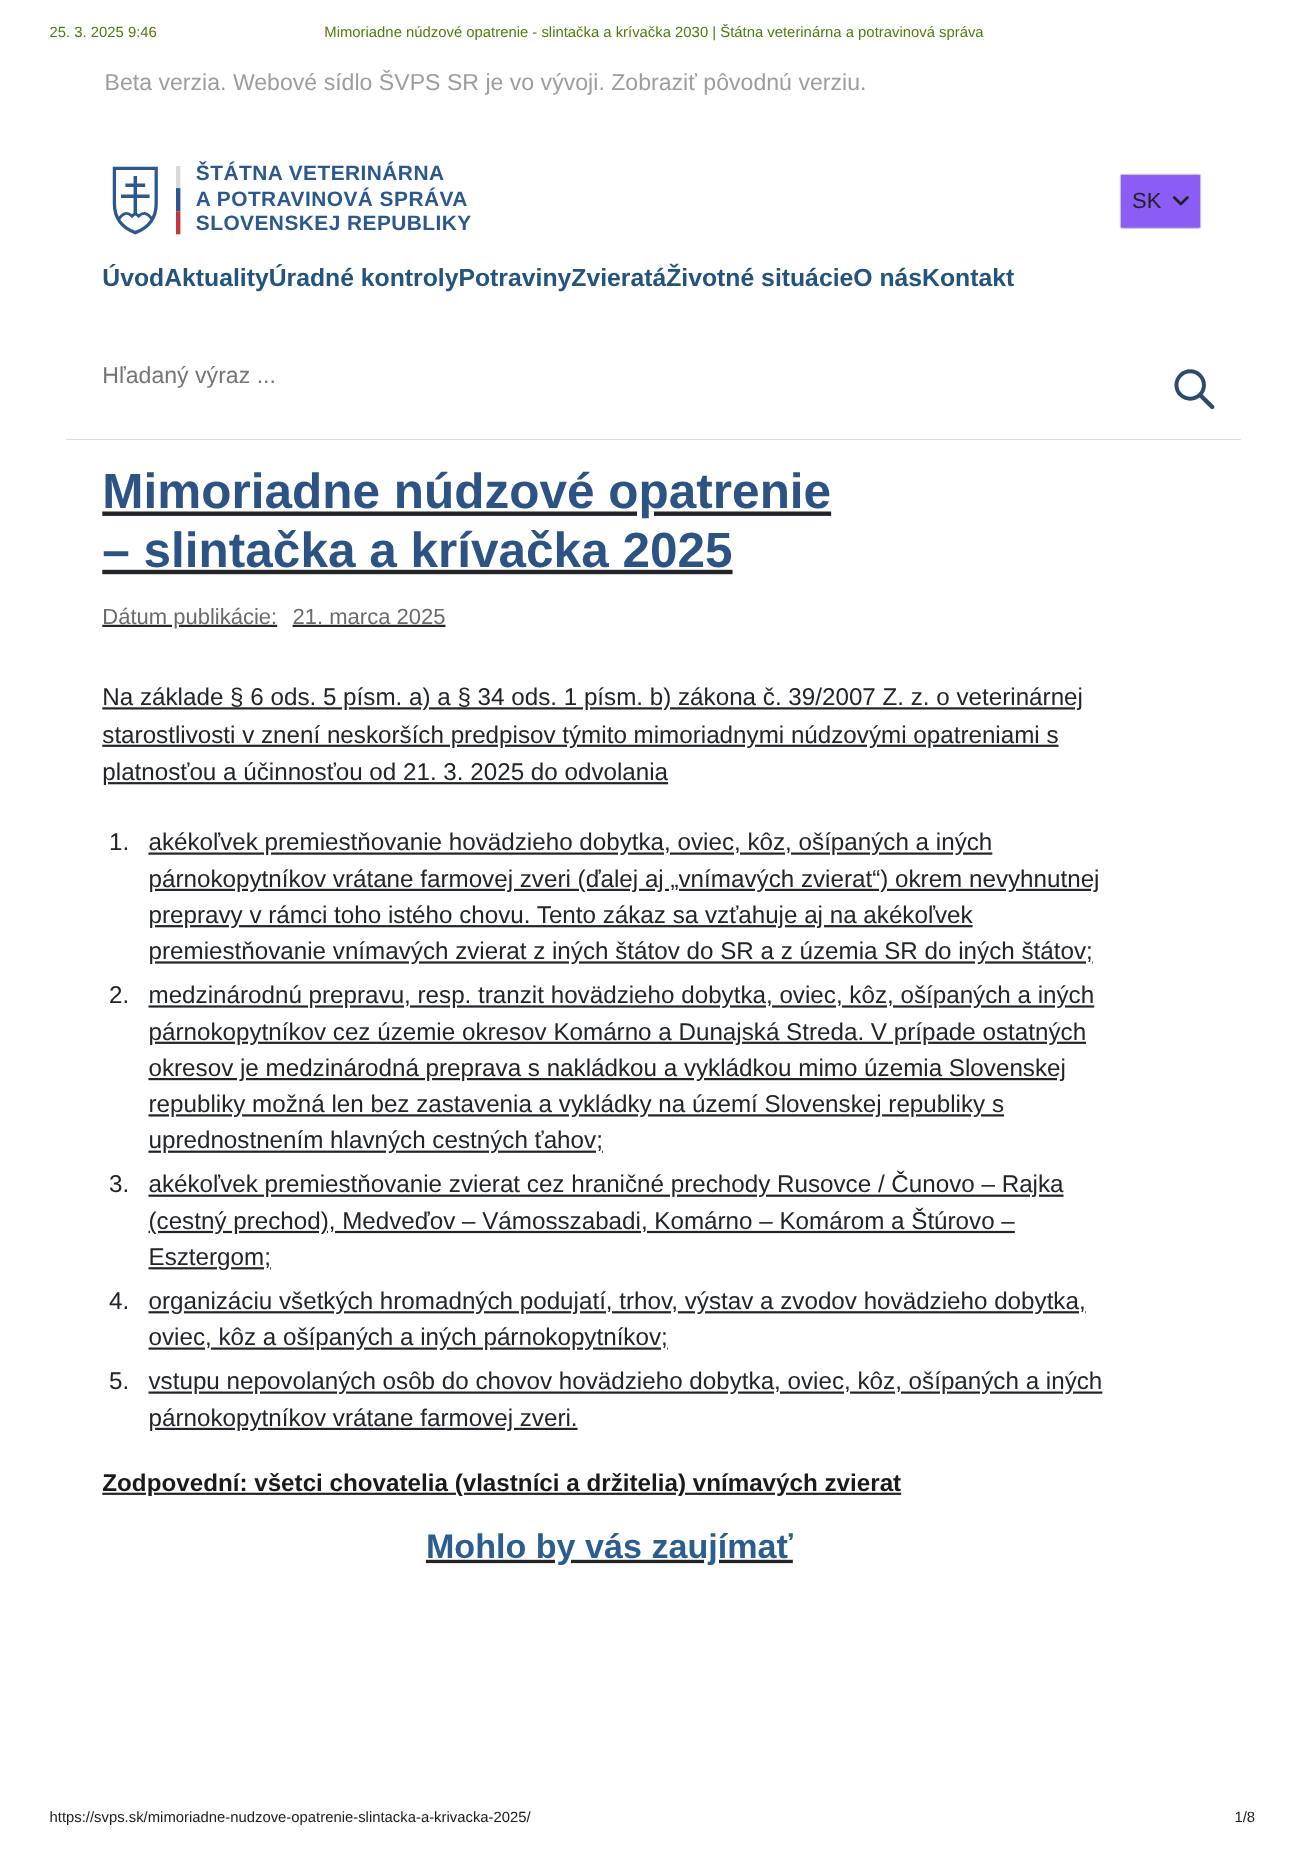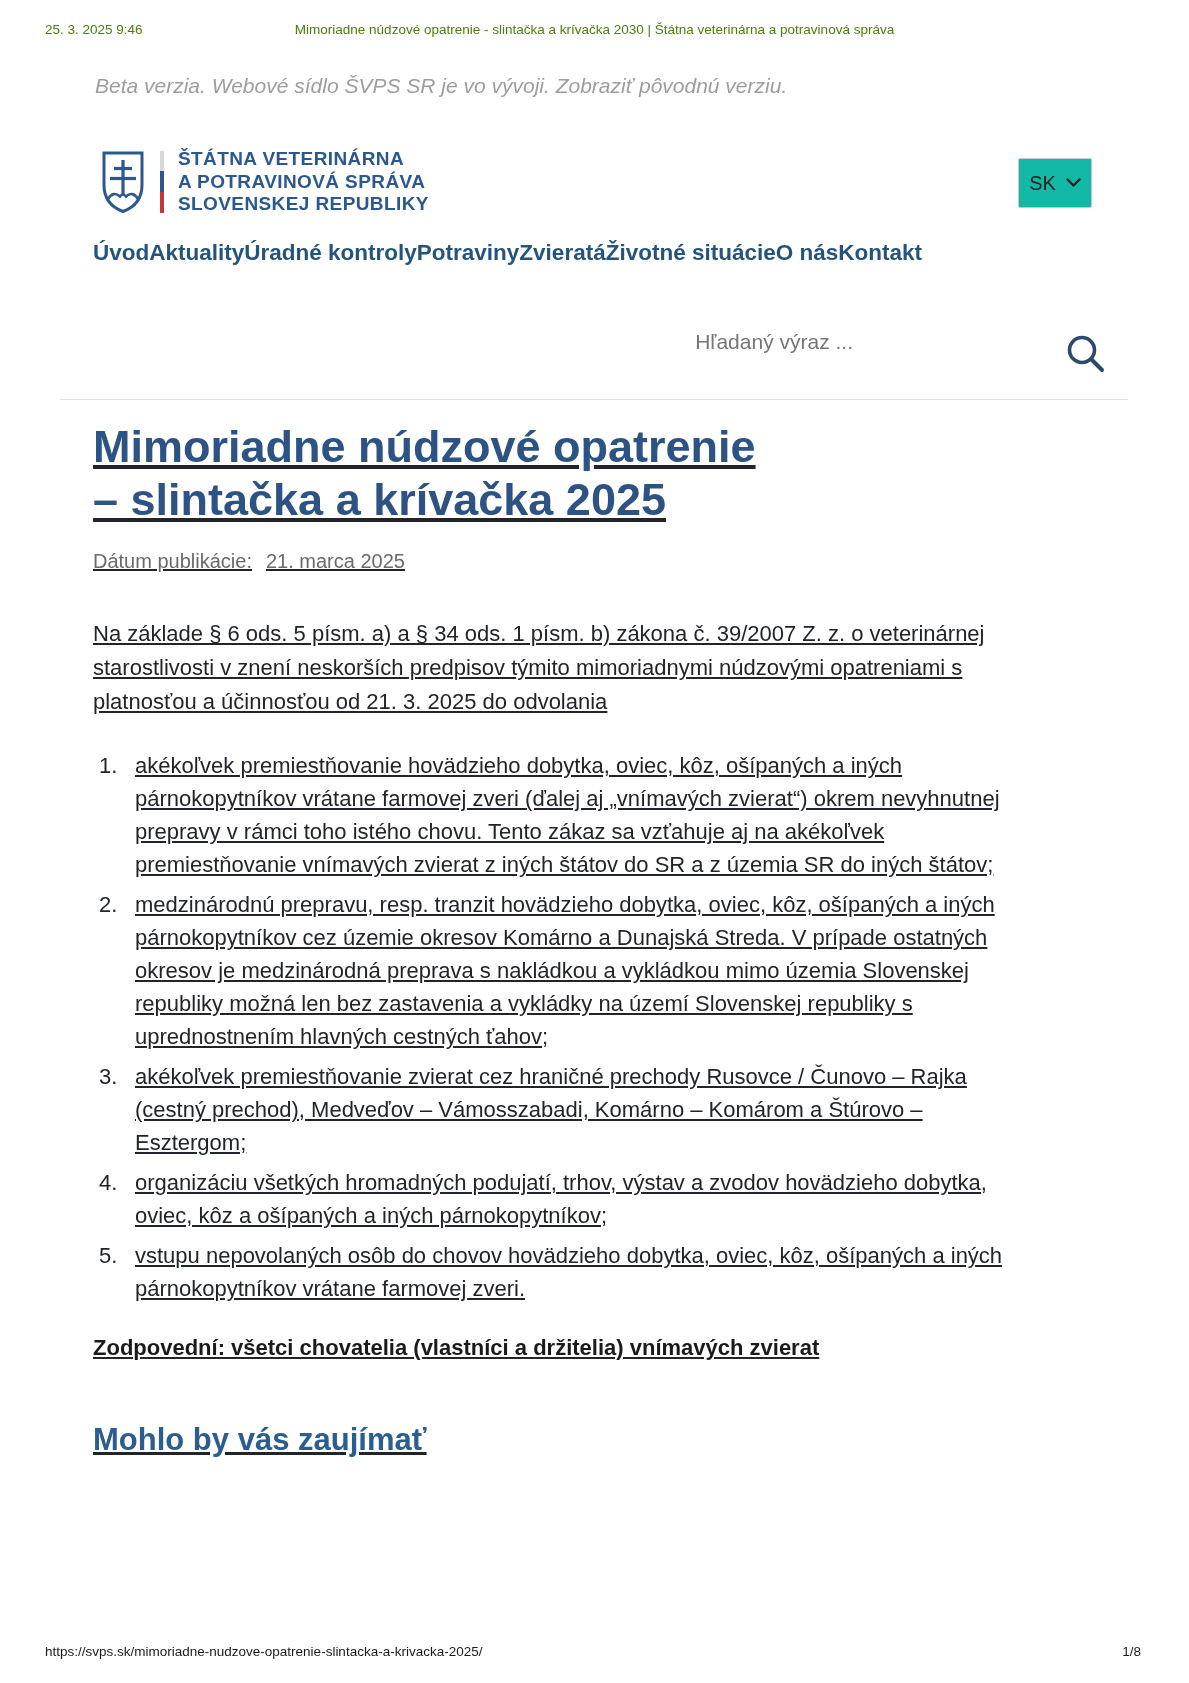--- a/index.html
+++ b/index.html
@@ -7,57 +7,57 @@
   body { font-family:"Liberation Sans", sans-serif; }
   .page { position:relative; width:1189px; height:1683px; background:#ffffff; overflow:hidden; }
 
   
   .print-header { position:absolute; top:22px; left:45px; right:45px; height:18px; font-size:13.5px; color:#4d7c0f; }
   .print-header .ph-date { position:absolute; left:0; top:0; }
   .print-header .ph-title { position:absolute; left:0; right:0; top:0; text-align:center; }
   .print-footer { position:absolute; top:1644px; left:45px; right:48px; display:flex; justify-content:space-between; font-size:13.5px; color:#1a1a1a;gap:24px; }
 
   
-  .beta { position:absolute; top:74px; left:95px; font-size:21px; color:#9d9d9d;font-style:italic; }
+  .beta { position:absolute; top:64px; left:95px; font-size:21px; color:#9d9d9d; }
   .beta a { color:#9d9d9d; text-decoration:none; }
 
   
   .brand { position:absolute; top:148px; left:100px; display:flex; align-items:center; }
   .brand-stripe { width:4px; height:62px; margin-left:14px; display:flex; flex-direction:column; }
   .brand-stripe .s1 { flex:1; background:#d9d9d9; }
   .brand-stripe .s2 { flex:1; background:#2f5491; }
   .brand-stripe .s3 { flex:1; background:#c4373b; }
   .brand-text { margin-left:14px; color:#2c5890; font-weight:bold; font-size:19px; line-height:22.5px; letter-spacing:0.4px; }
 
-  .lang { position:absolute; left:1018px; top:158px; width:74px; height:50px; border:1px solid #c9c9c9; border-radius:2px; background:#14b8a6;
+  .lang { position:absolute; left:1018px; top:158px; width:74px; height:50px; border:1px solid #c9c9c9; border-radius:2px; background:#8b5cf6;
           display:flex; align-items:center; justify-content:center; gap:10px; font-size:20px; color:#222; cursor:pointer; }
 
   
   .nav { position:absolute; top:240px; left:93px; font-size:22.5px; font-weight:700; color:#24547e; white-space:nowrap; }
   .nav a { color:#24547e; text-decoration:none; }
 
   
   .search-bar { position:absolute; left:60px; top:310px; width:1068px; height:90px; border-bottom:1px solid #dedede; }
   .search-bar input { position:absolute; left:33px; top:20px; width:760px; border:none; outline:none; font-size:21px;
-                      font-family:"Liberation Sans", sans-serif; color:#1d4ed8; background:transparent;text-align:right; }
+                      font-family:"Liberation Sans", sans-serif; color:#1d4ed8; background:transparent; }
   .search-bar input::placeholder { color:#757575; opacity:1; }
   .search-btn { position:absolute; right:20px; top:22px; width:44px; height:44px; background:none; border:none; cursor:pointer; padding:0; }
 
   
   .article { position:absolute; left:93px; top:420px; width:922px; color:#212529;text-decoration:underline; }
   .article h1 { font-size:45px; line-height:53px; font-weight:bold; color:#2d5385; }
   .pub { margin-top:24px; font-size:20px; color:#6a6a6a; }
   .pub .pub-date { margin-left:14px; }
   .intro { margin-top:44px; font-size:22px; line-height:34px; color:#212529; }
   h2.sect { margin-top:38px; font-size:31px; line-height:38px; font-weight:bold; color:#2b5d8f; }
   ol.prohibit { margin-top:30px; list-style:none; counter-reset:item; }
   ol.prohibit li { position:relative; counter-increment:item; padding-left:42px; font-size:22px; line-height:33px; margin-bottom:7px; }
   ol.prohibit li::before { content:counter(item) "."; position:absolute; left:6px; top:0; }
   .responsible { margin-top:26px; font-size:22px; line-height:33px; font-weight:bold; color:#1a1a1a; }
-  h2.related { margin-top:58px; font-size:31px; font-weight:bold; color:#2b5d8f; }
+  h2.related { margin-top:24px; font-size:31px; font-weight:bold; color:#2b5d8f;text-align:center; }
 
   svg { display:block; }
 </style>
 </head>
 <body>
 
 <div class="page">
 
   <div class="print-header">
     <span class="ph-date">25. 3. 2025 9:46</span>

